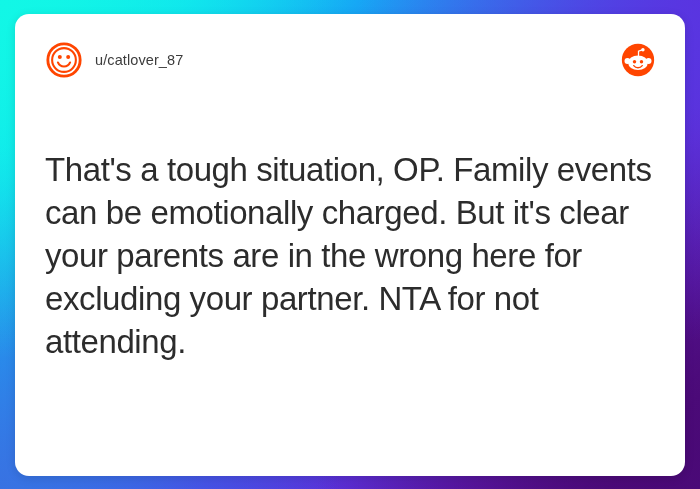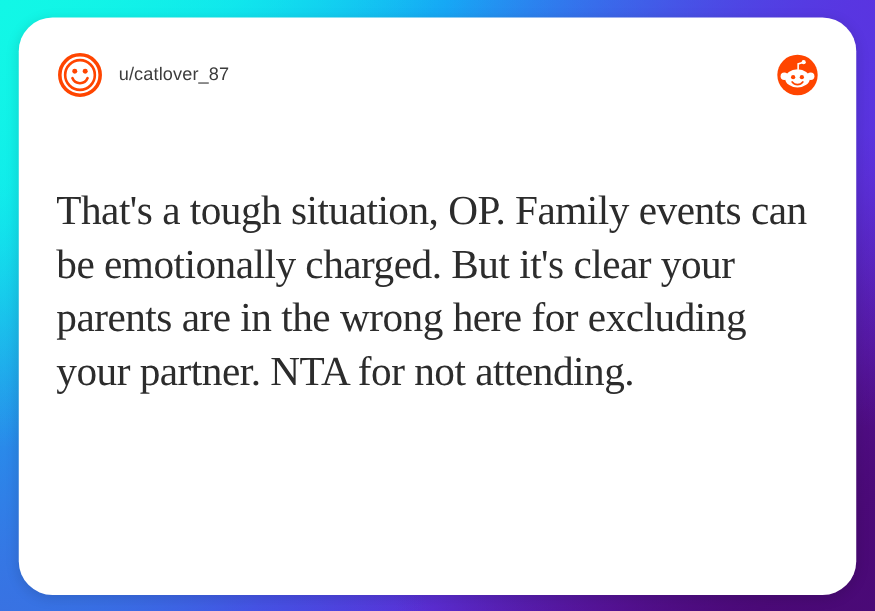--- a/index.html
+++ b/index.html
@@ -50,21 +50,21 @@
   }
 
   
   .card {
     position: relative;
     z-index: 2;
     box-sizing: border-box;
     width: 670px;
     height: 462px;
     background: #ffffff;
-    border-radius: 27px;
+    border-radius: 14px;
     box-shadow: 0 2px 10px rgba(0,0,0,0.13);
     padding: 24px 30px 0 30px;
     display: flex;
     flex-direction: column;
   }
 
   
   .card-header {
     display: flex;
     align-items: center;
@@ -94,21 +94,20 @@
     height: 34px;
     flex: 0 0 auto;
     display: block;
   }
 
   
   .card-body {
     flex: 1 1 auto;
     display: block;
     padding-top: 66px;
-    font-family: Liberation Serif, serif;
   }
   .comment-text {
     margin: 0;
     font-size: 33px;
     line-height: 43px;
     color: #2C2C2C;
     letter-spacing: -0.4px;
     font-weight: 400;
     white-space: pre-line;
   }

